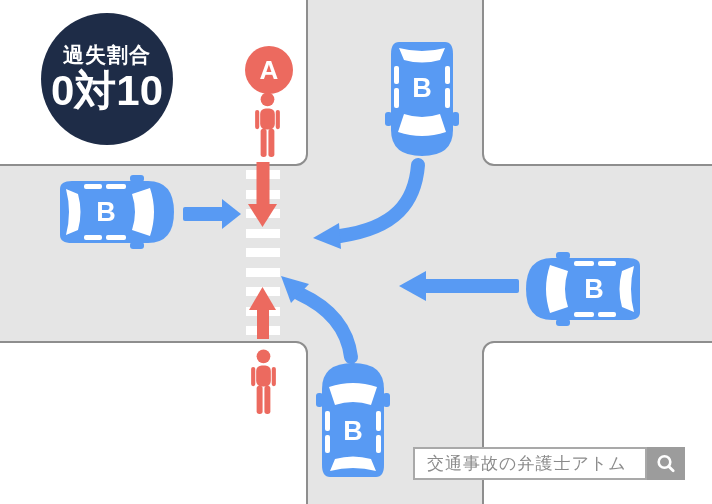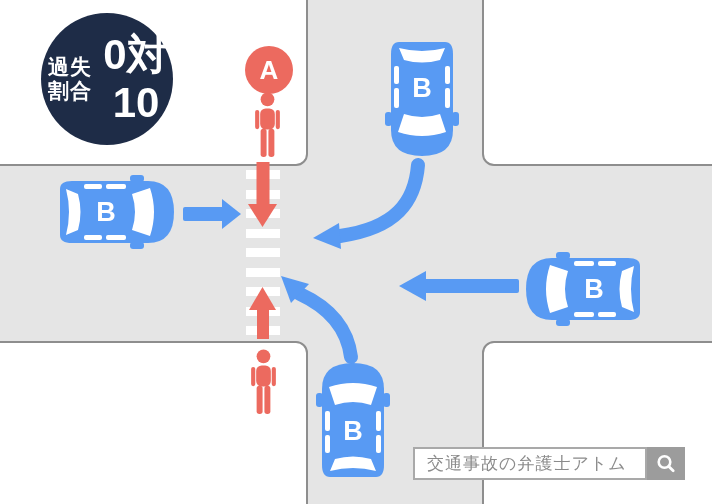--- a/index.html
+++ b/index.html
@@ -35,21 +35,21 @@
   .ped-bottom{left:247px;top:349px;}
   .pedestrian svg{display:block;width:100%;height:100%;}
 
   
   .a-badge{position:absolute;left:245px;top:46px;width:48px;height:48px;border-radius:50%;
     background:var(--red,#ec6a5f);color:#fff;display:flex;align-items:center;justify-content:center;
     font-size:26px;font-weight:bold;z-index:5;}
 
   
   .fault-badge{position:absolute;left:41px;top:13px;width:132px;height:132px;border-radius:50%;
-    background:var(--navy,#1e2c47);color:#fff;display:flex;align-items:center;justify-content:center;
+    background:var(--navy,#1e2c47);color:#fff;display:flex;flex-direction:column;align-items:center;justify-content:center;
     z-index:5;text-align:center;line-height:1.15;}
   .fault-badge .line1{font-size:21px;font-weight:bold;letter-spacing:1px;}
   .fault-badge .line2{font-size:42px;font-weight:bold;letter-spacing:0px;}
 
   
   .searchbar{position:absolute;left:413px;top:447px;height:33px;display:flex;z-index:6;justify-content:flex-end;}
   .search-input{width:234px;height:33px;background:#fff;border:2px solid #a9a9a9;box-sizing:border-box;
     color:var(--searchText,#8b8b8b);font-size:17px;display:flex;align-items:center;padding-left:12px;letter-spacing:1px;}
   .search-btn{width:38px;height:33px;background:var(--searchBtn,#9c9c9c);border:none;display:flex;align-items:center;justify-content:center;cursor:pointer;padding:0;}
 </style>

